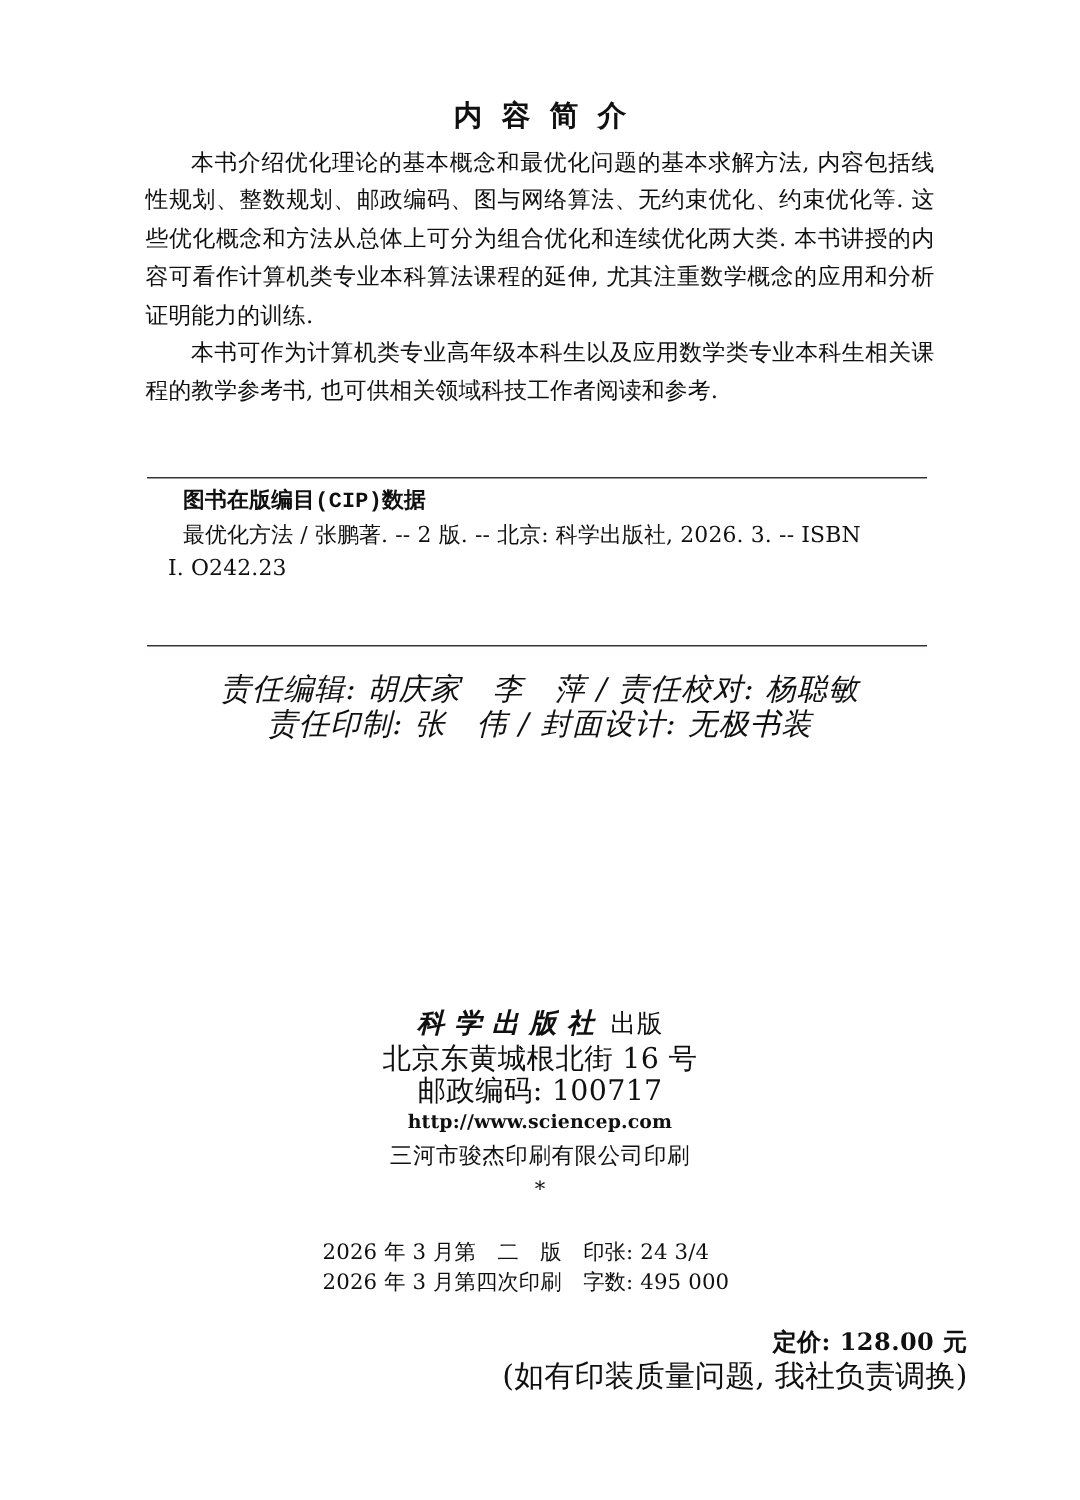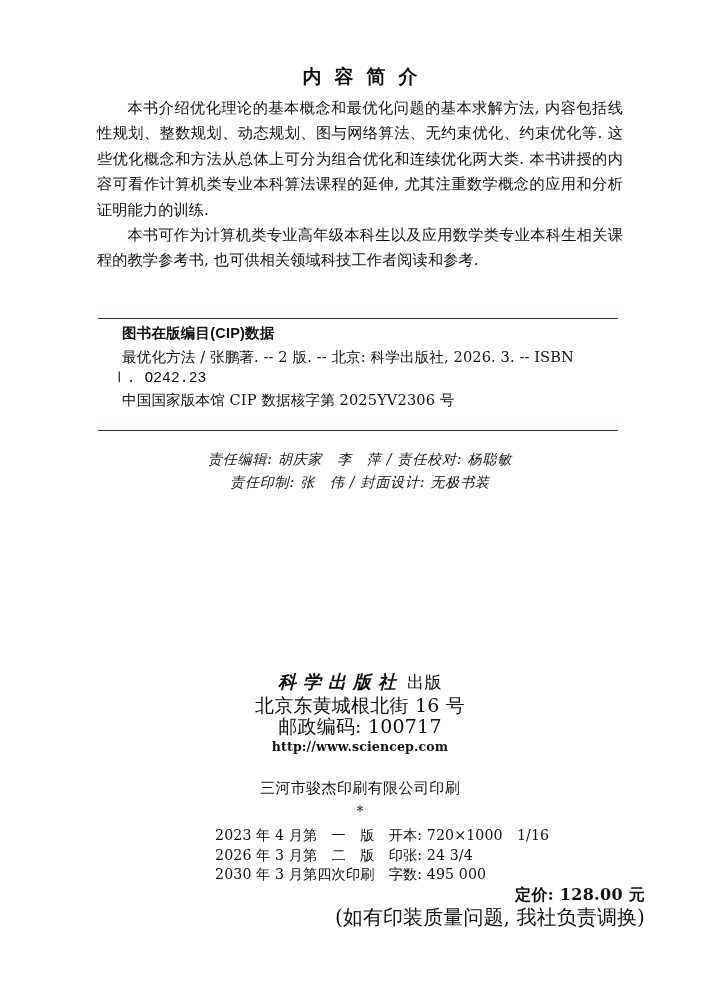--- a/index.html
+++ b/index.html
@@ -66,48 +66,48 @@
   .cip-rule.top { top: 318px; }
   .cip-rule.bottom { top: 430px; }
 
   .cip-block {
     position: absolute;
     top: 324px;
     left: 80px;
     width: 560px;
   }
   .cip-heading {
-    font-family: Liberation Sans, sans-serif;
+    font-family: Liberation Mono, monospace;
     font-size: 14.5px;
     font-weight: bold;
     margin: 0 0 3px 42px;
     letter-spacing: 0.2px;
   }
   .cip-line {
     font-size: 14.6px;
     line-height: 21.5px;
     margin: 0;
     letter-spacing: 0.1px;
   }
   .cip-line.indent1 { padding-left: 20px; text-indent: 22px; }
-  .cip-line.indent2 { padding-left: 20px; text-indent: 12px; font-family: Liberation Mono, monospace; }
+  .cip-line.indent2 { padding-left: 20px; text-indent: 12px; }
   .cip-line.indent3 { padding-left: 20px; text-indent: 22px; }
 
   
   .credits {
     position: absolute;
     top: 448px;
     left: 0;
     width: 720px;
     text-align: center;
     font-family: "DejaVu Serif", "Liberation Serif", serif;
     font-style: italic;
   }
   .credits .credit-line {
-    font-size: 14px;
+    font-size: 20px;
     line-height: 23px;
     letter-spacing: 0.8px;
   }
 
   
   .publisher-block {
     position: absolute;
     top: 668px;
     left: 0;
     width: 720px;
@@ -146,21 +146,20 @@
     position: absolute;
     top: 759px;
     left: 0;
     width: 720px;
     text-align: center;
   }
   .printing-line {
     font-size: 15px;
     line-height: 23px;
     letter-spacing: 0.4px;
-    margin-top: 18px;
   }
   .star-sep {
     font-size: 14px;
     line-height: 20px;
     margin-top: 1px;
   }
 
   
   .stats-block {
     position: absolute;
@@ -196,31 +195,30 @@
   }
 </style>
 </head>
 <body>
 
 <div class="page">
 
   <div class="abstract-title">内容简介</div>
 
   <div class="abstract-body">
-    <p>本书介绍优化理论的基本概念和最优化问题的基本求解方法, 内容包括线性规划、整数规划、动态规划、图与网络算法、无约束优化、约束优化等. 这些优化概念和方法从总体上可分为组合优化和连续优化两大类. 本书讲授的内容可看作计算机类专业本科算法课程的延伸, 尤其注重数学概念的应用和分析证明能力的训练.</p>
+    <p>本书介绍优化理论的基本概念和最优化问题的基本求解方法, 内容包括线性规划、整数规划、邮政编码、图与网络算法、无约束优化、约束优化等. 这些优化概念和方法从总体上可分为组合优化和连续优化两大类. 本书讲授的内容可看作计算机类专业本科算法课程的延伸, 尤其注重数学概念的应用和分析证明能力的训练.</p>
     <p>本书可作为计算机类专业高年级本科生以及应用数学类专业本科生相关课程的教学参考书, 也可供相关领域科技工作者阅读和参考.</p>
   </div>
 
   <div class="cip-rule top"></div>
 
   <div class="cip-block">
     <div class="cip-heading">图书在版编目(CIP)数据</div>
     <div class="cip-line indent1">最优化方法 / 张鹏著. -- 2 版. -- 北京: 科学出版社, 2026. 3. -- ISBN</div>
     <div class="cip-line indent2">Ⅰ. O242.23</div>
-    <div class="cip-line indent3">中国国家版本馆 CIP 数据核字第 2025YV2306 号</div>
   </div>
 
   <div class="cip-rule bottom"></div>
 
   <div class="credits">
     <div class="credit-line">责任编辑: 胡庆家　李　萍 / 责任校对: 杨聪敏</div>
     <div class="credit-line">责任印制: 张　伟 / 封面设计: 无极书装</div>
   </div>
 
   <div class="publisher-block">
@@ -231,23 +229,22 @@
     <div class="addr-line">邮政编码: 100717</div>
     <div class="url-line">http://www.sciencep.com</div>
   </div>
 
   <div class="printing-block">
     <div class="printing-line">三河市骏杰印刷有限公司印刷</div>
     <div class="star-sep">*</div>
   </div>
 
   <div class="stats-block">
-    <div class="stats-line">2023 年 4 月第　一　版　开本: 720×1000　1/16</div>
     <div class="stats-line">2026 年 3 月第　二　版　印张: 24 3/4</div>
-    <div class="stats-line">2030 年 3 月第四次印刷　字数: 495 000</div>
+    <div class="stats-line">2026 年 3 月第四次印刷　字数: 495 000</div>
   </div>
 
   <div class="price-block">
     <div class="price-line">定价: 128.00 元</div>
     <div class="notice-line">(如有印装质量问题, 我社负责调换)</div>
   </div>
 
 </div>
 
 </body></html>

